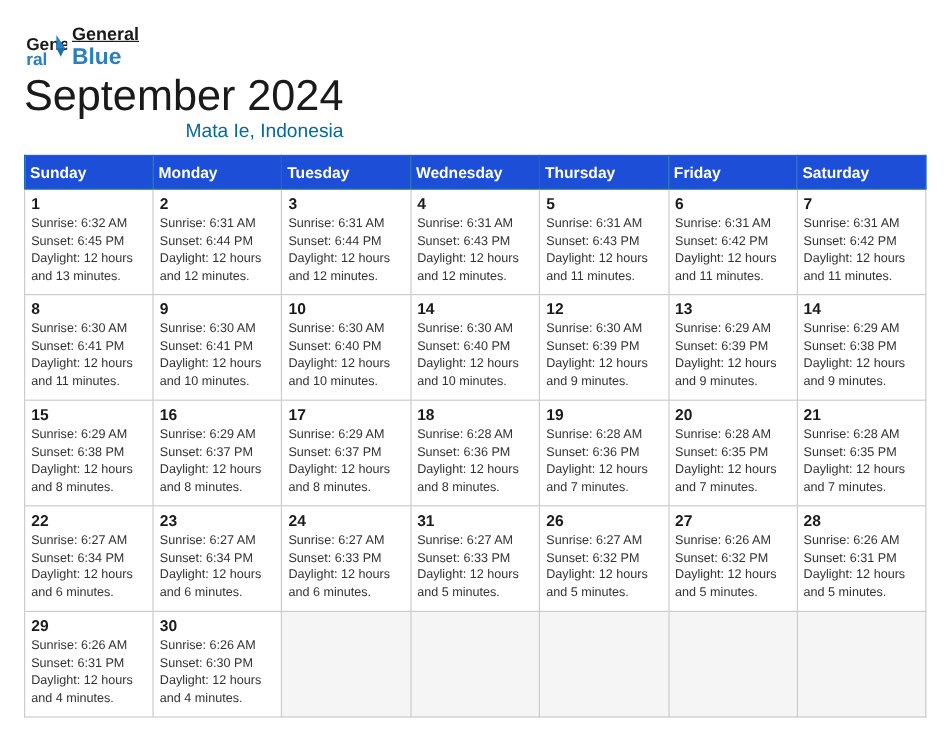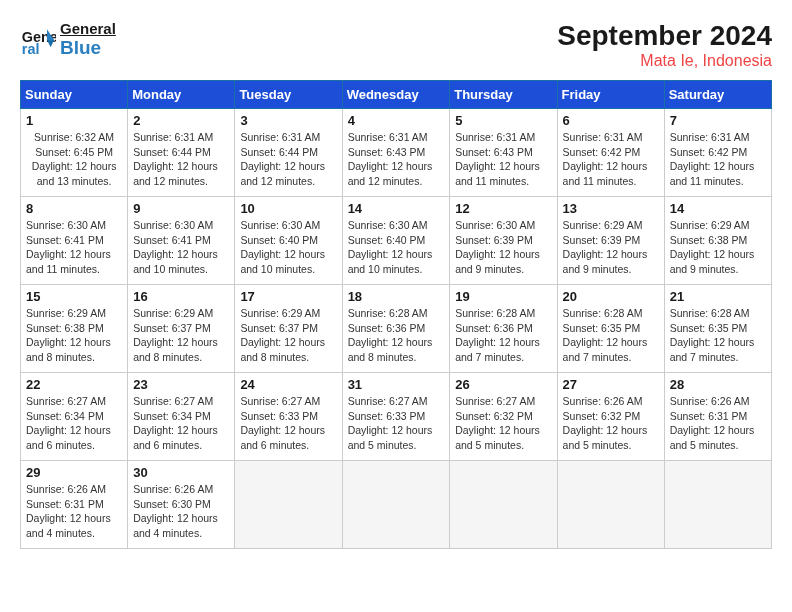--- a/index.html
+++ b/index.html
@@ -5,44 +5,45 @@
     * { box-sizing: border-box; margin: 0; padding: 0; }
     body {
       font-family: Arial, sans-serif;
       background: #fff;
       width: 792px;
       min-height: 612px;
       padding: 20px;
     }
     .header {
       display: flex;
-      justify-content: space-between;
+      justify-content: flex-start;
       align-items: flex-start;
       margin-bottom: 10px;
+      flex-direction: column;
     }
     .logo {
       display: flex;
       align-items: center;
       gap: 4px;
     }
     .logo-icon {
       width: 36px;
       height: 36px;
     }
     .title-block {
       text-align: right;
     }
     .month-title {
-      font-size: 28px;
-      font-weight: bold;
+      font-size: 36px;
+      font-weight: normal;
       color: #1a1a1a;
     }
     .location {
       font-size: 16px;
-      color: #ef4444;
+      color: #0369a1;
     }
     .calendar {
       width: 100%;
       border-collapse: collapse;
       font-size: 11px;
     }
     .calendar th {
       background: #1d4ed8;
       color: #fff;
       padding: 6px 4px;
@@ -111,21 +112,21 @@
         <th>Thursday</th>
         <th>Friday</th>
         <th>Saturday</th>
       </tr>
   </thead>
   <tbody>
 
   <tr class="week-row">
         <td>
           <span class="day-num">1</span>
-          <div class="day-info" style="white-space: pre-line; text-align: center;">Sunrise: 6:32 AM
+          <div class="day-info" style="white-space: pre-line;">Sunrise: 6:32 AM
 Sunset: 6:45 PM
 Daylight: 12 hours
 and 13 minutes.</div>
         </td>
         <td>
           <span class="day-num">2</span>
           <div class="day-info" style="white-space: pre-line;">Sunrise: 6:31 AM
 Sunset: 6:44 PM
 Daylight: 12 hours
 and 12 minutes.</div>

